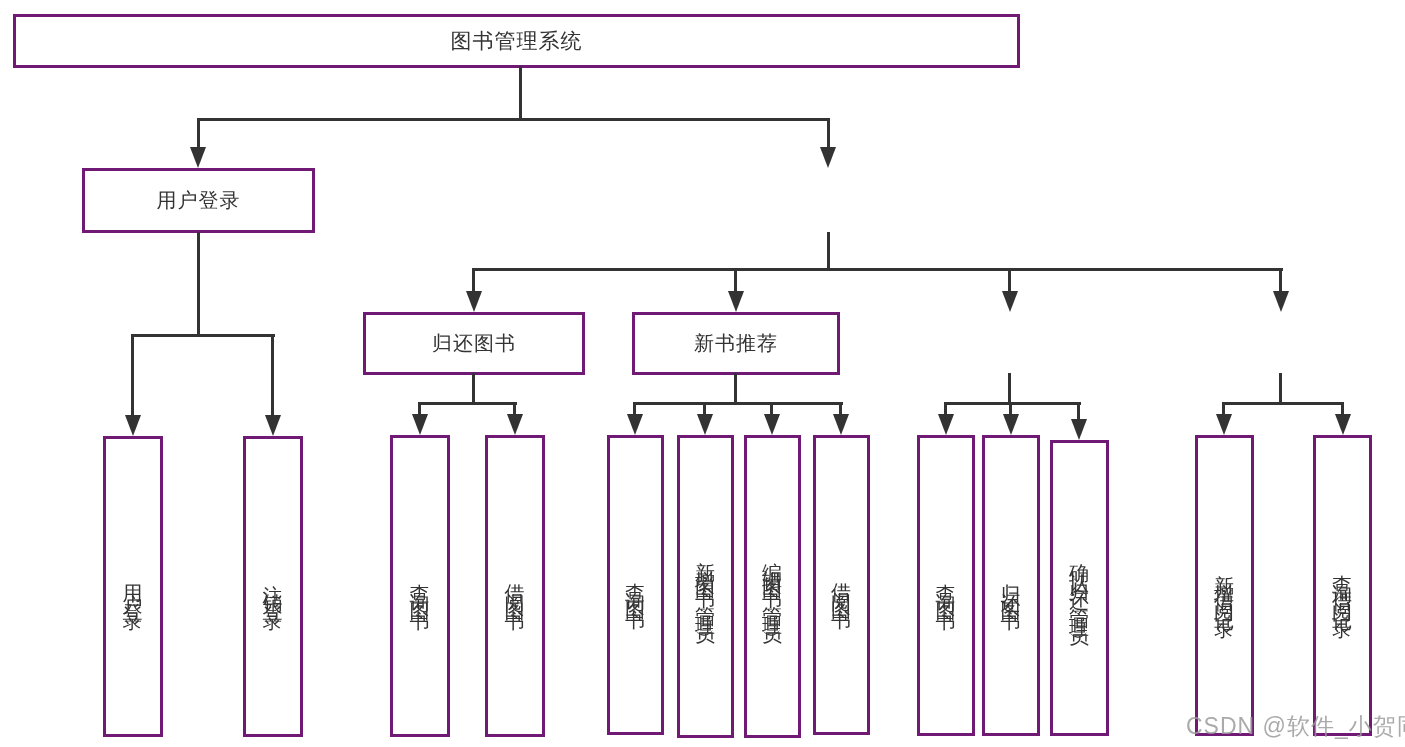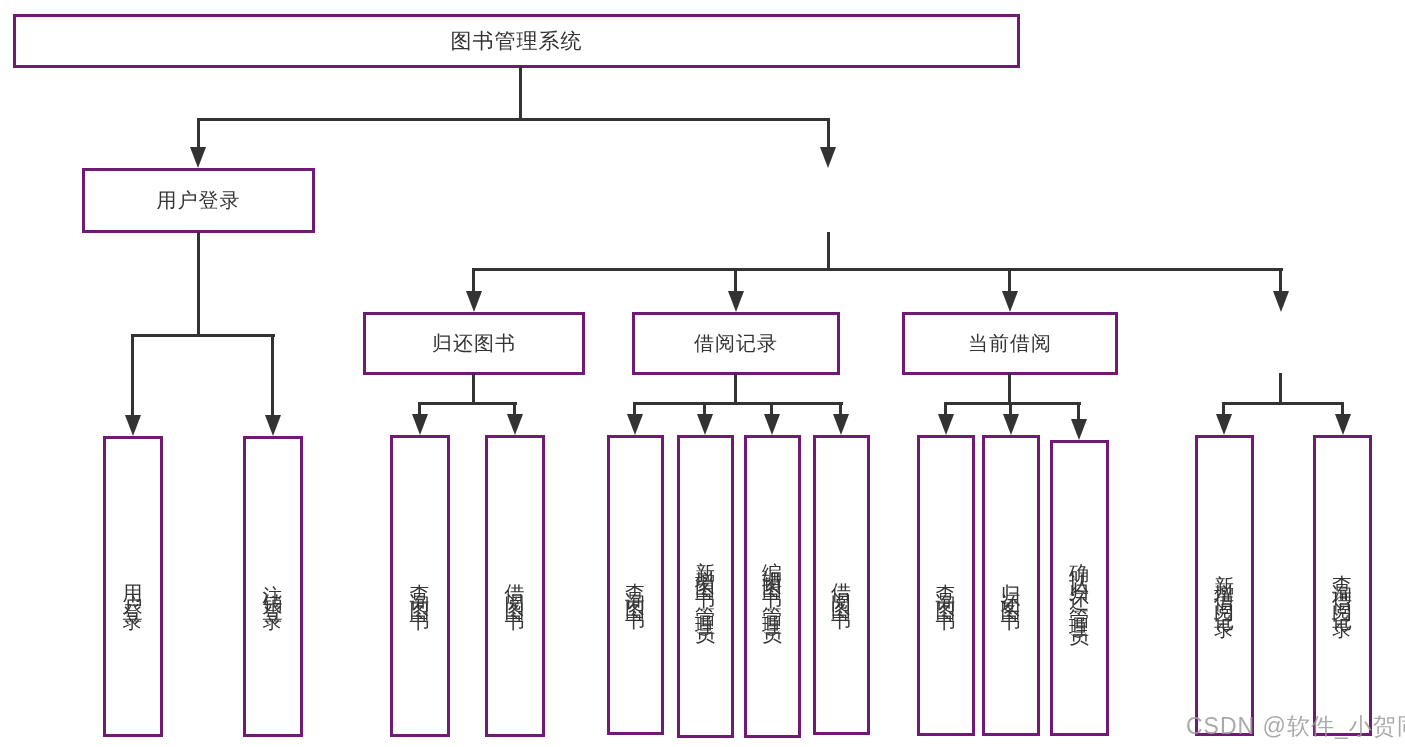--- a/index.html
+++ b/index.html
@@ -99,24 +99,21 @@
   <div class="arrow" style="left:728px; top:291px;"></div>
   <div class="line" style="left:1008px; top:270px; width:3px; height:22px;"></div>
   <div class="arrow" style="left:1002px; top:291px;"></div>
   <div class="line" style="left:1279px; top:270px; width:3px; height:22px;"></div>
   <div class="arrow" style="left:1273px; top:291px;"></div>
 
   <div class="box" style="left:363px; top:312px; width:222px; height:63px;">
     <span class="hlabel">归还图书</span>
   </div>
   <div class="box" style="left:632px; top:312px; width:208px; height:63px;">
-    <span class="hlabel">借阅记录</span>
-  </div>
-  <div class="box" style="left:902px; top:312px; width:216px; height:63px;">
-    <span class="hlabel">当前借阅</span>
+    <span class="hlabel">新书推荐</span>
   </div>
 
   <div class="line" style="left:472px; top:373px; width:3px; height:31px;"></div>
   <div class="line" style="left:418px; top:402px; width:99px; height:3px;"></div>
   <div class="line" style="left:418px; top:404px; width:3px; height:11px;"></div>
   <div class="arrow" style="left:412px; top:414px;"></div>
   <div class="line" style="left:513px; top:404px; width:3px; height:11px;"></div>
   <div class="arrow" style="left:507px; top:414px;"></div>
 
   <div class="line" style="left:734px; top:373px; width:3px; height:31px;"></div>

